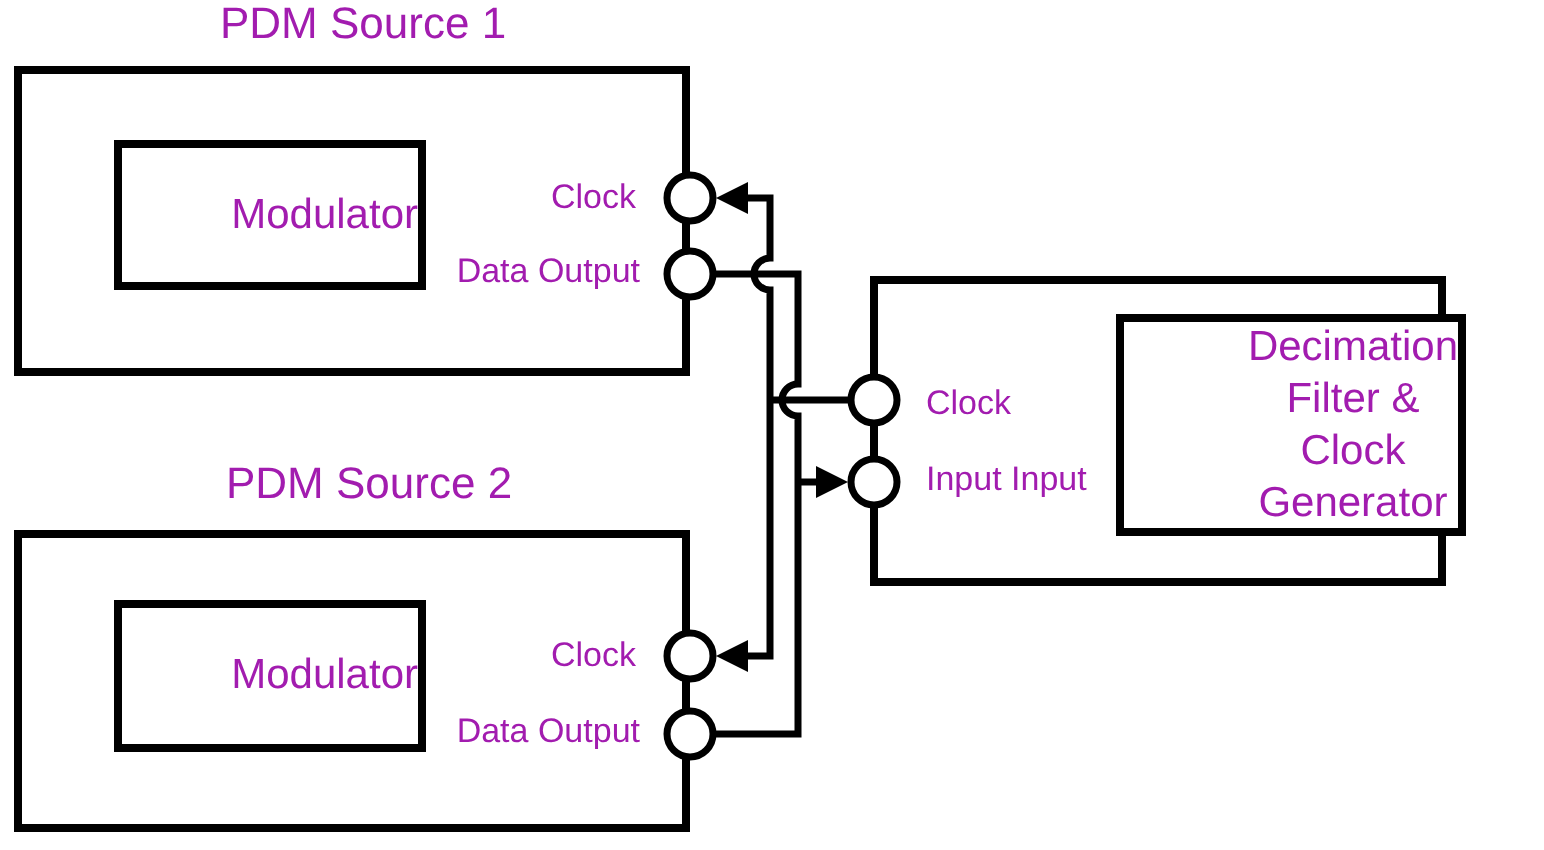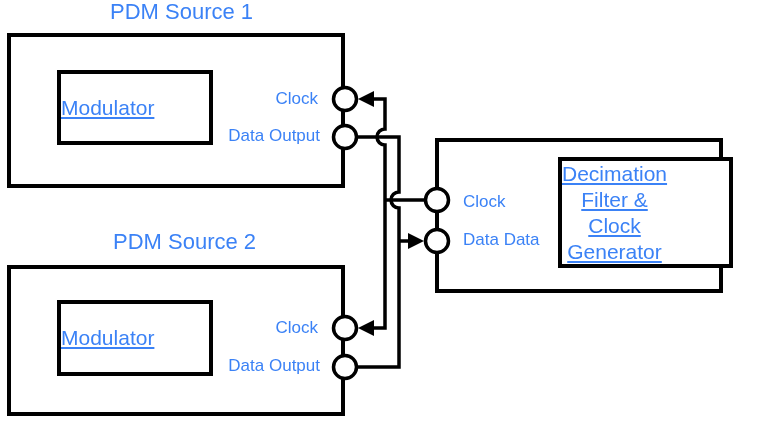--- a/index.html
+++ b/index.html
@@ -2,35 +2,34 @@
 <html><head>
 <meta charset="utf-8">
 <style>
   html, body { margin: 0; padding: 0; background: #ffffff; }
   .canvas {
     position: relative;
     width: 772px;
     height: 425px;
     background: #ffffff;
     font-family: "Liberation Sans", sans-serif;
-    color: #3b82f6;
+    color: #a21caf;
     overflow: hidden;
   }
   .box {
     position: absolute;
     box-sizing: border-box;
     border: 4px solid #000000;
     background: #ffffff;
   }
   .inner-box {
     display: flex;
     align-items: center;
-    justify-content: flex-start;
+    justify-content: flex-end;
     text-align: center;
-    text-decoration: underline;
   }
   .title {
     position: absolute;
     font-size: 22px;
     line-height: 28px;
     white-space: nowrap;
   }
   .title-block {
     position: absolute;
     font-size: 22px;
@@ -80,21 +79,21 @@
   <div class="port-label" style="right:452px; top:357px;">Data Output</div>
 
   <div class="box" style="left:435px; top:138px; width:288px; height:155px;"></div>
   <div class="box inner-box" style="left:558px; top:157px; width:175px; height:111px;">
     <span class="module-label">Decimation
 Filter &amp;
 Clock
 Generator</span>
   </div>
   <div class="port-label" style="left:463px; top:193px;">Clock</div>
-  <div class="port-label" style="left:463px; top:231px;">Data Data</div>
+  <div class="port-label" style="left:463px; top:231px;">Input Input</div>
 
   <svg class="wires" viewBox="0 0 772 425" xmlns="http://www.w3.org/2000/svg">
 
     <path d="M 370 99 L 385 99 L 385 129 A 8 8 0 0 0 385 145 L 385 328 L 370 328 M 385 200 L 424 200" fill="none" stroke="#000000" stroke-width="3.5"></path>
 
     <path d="M 358 137 L 399 137 L 399 192 A 8 8 0 0 0 399 208 L 399 367 L 358 367 M 399 241 L 411 241" fill="none" stroke="#000000" stroke-width="3.5"></path>
 
     <polygon points="358,99 374,91 374,107" fill="#000000"></polygon>
     <polygon points="358,328 374,320 374,336" fill="#000000"></polygon>
     <polygon points="424,241 408,233 408,249" fill="#000000"></polygon>

